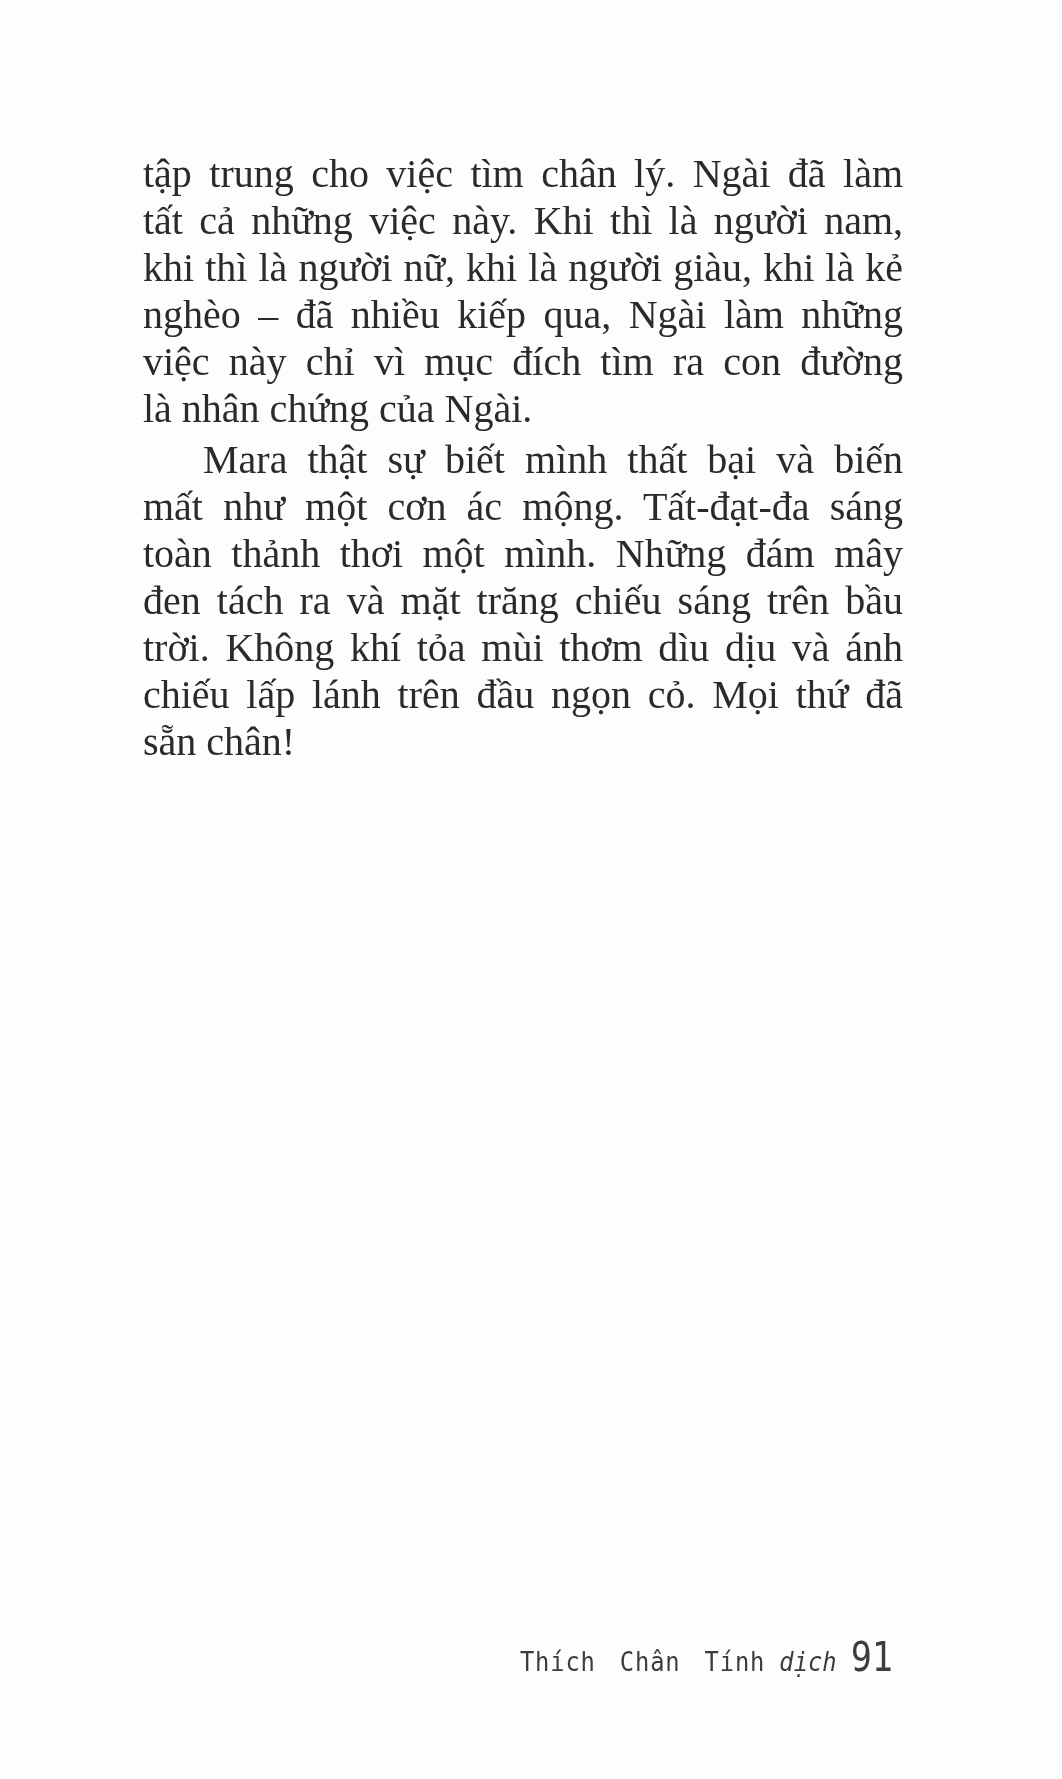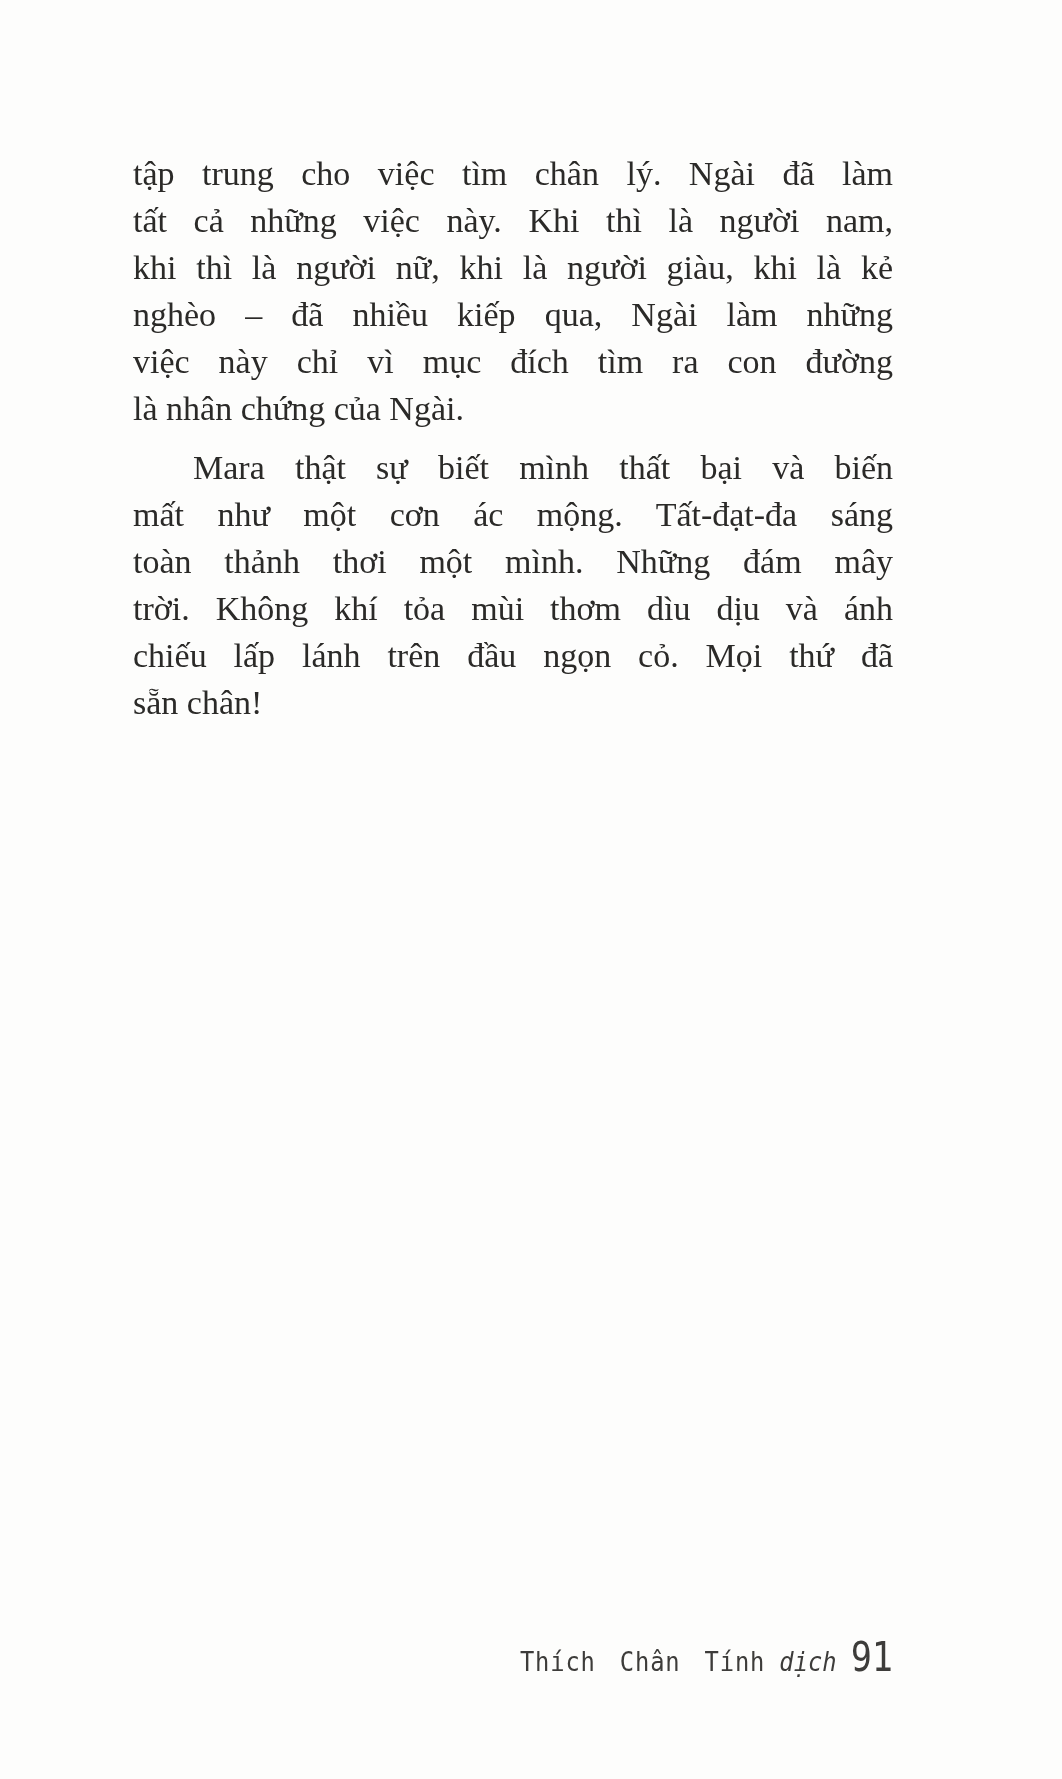--- a/index.html
+++ b/index.html
@@ -7,33 +7,33 @@
     position: relative;
     width: 1062px;
     height: 1779px;
     background: #fdfdfc;
     overflow: hidden;
     font-family: "Liberation Serif", "DejaVu Serif", serif;
     color: #2b2a28;
   }
   .text-block {
     position: absolute;
-    left: 133px;
+    left: 143px;
     top: 150px;
     width: 760px;
-    font-size: 34px;
+    font-size: 40px;
     line-height: 47px;
   }
   .line {
     text-align: justify;
     text-align-last: justify;
     white-space: nowrap;
   }
   .line.last { text-align-last: left; }
-  .paragraph-2 { margin-top: 12px; }
+  .paragraph-2 { margin-top: 4px; }
   .paragraph-2 .line.first { text-indent: 60px; }
   .page-footer {
     position: absolute;
     top: 1634px;
     right: 169px;
     display: flex;
     align-items: baseline;
     gap: 16px;
     font-family: "DejaVu Sans Mono", "Liberation Mono", monospace;
     color: #3d3c3a;
@@ -57,20 +57,21 @@
       <div class="line">khi thì là người nữ, khi là người giàu, khi là kẻ</div>
       <div class="line">nghèo – đã nhiều kiếp qua, Ngài làm những</div>
       <div class="line">việc này chỉ vì mục đích tìm ra con đường</div>
       <div class="line last">là nhân chứng của Ngài.</div>
     </section>
 
     <section class="paragraph paragraph-2">
       <div class="line first">Mara thật sự biết mình thất bại và biến</div>
       <div class="line">mất như một cơn ác mộng. Tất-đạt-đa sáng</div>
       <div class="line">toàn thảnh thơi một mình. Những đám mây</div>
+      <div class="line">đen tách ra và mặt trăng chiếu sáng trên bầu</div>
       <div class="line">trời. Không khí tỏa mùi thơm dìu dịu và ánh</div>
       <div class="line">chiếu lấp lánh trên đầu ngọn cỏ. Mọi thứ đã</div>
       <div class="line last">sẵn chân!</div>
     </section>
 
   </main>
 
   <footer class="page-footer">
     <span class="translator">Thích Chân Tính</span>
     <span class="role">dịch</span>

